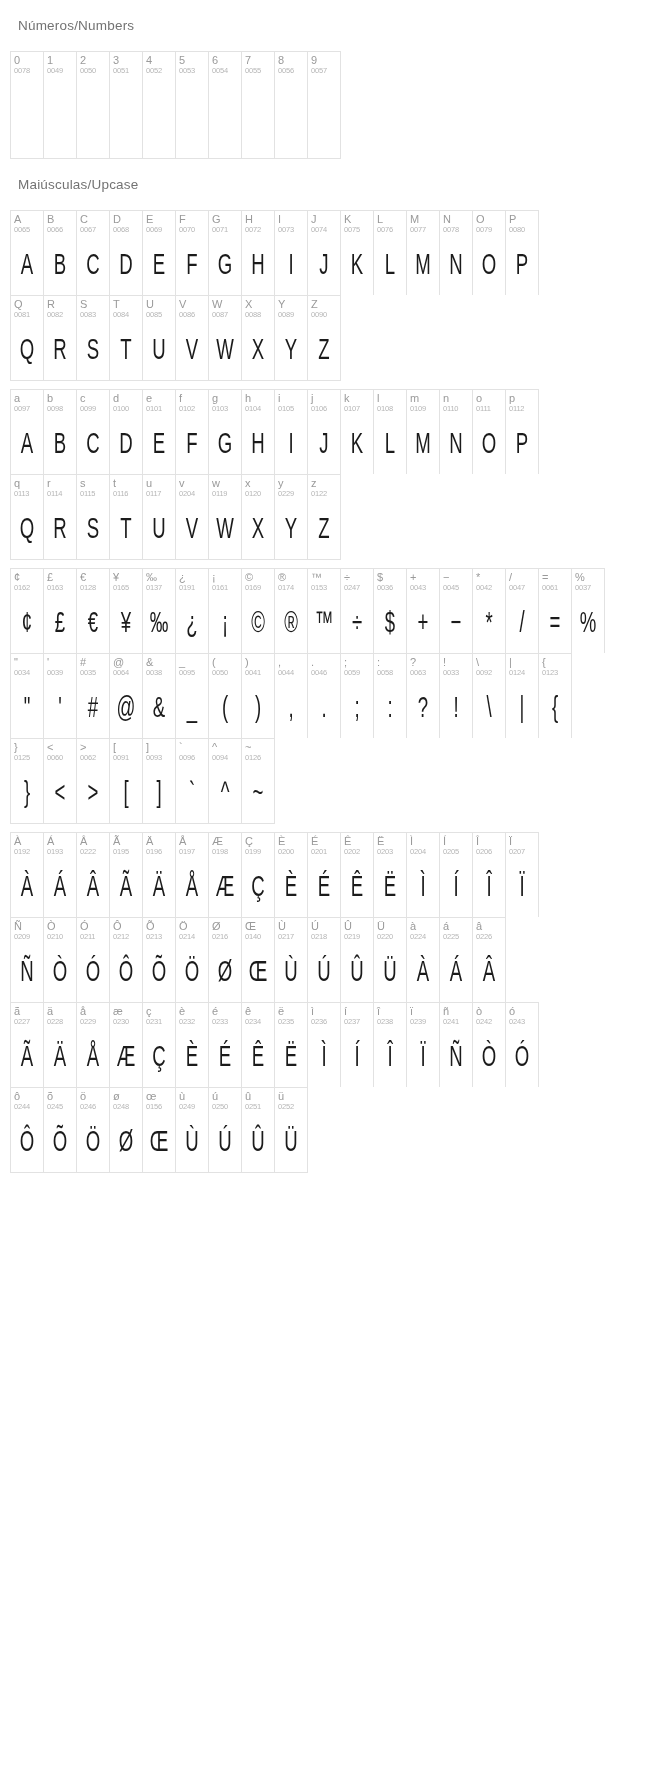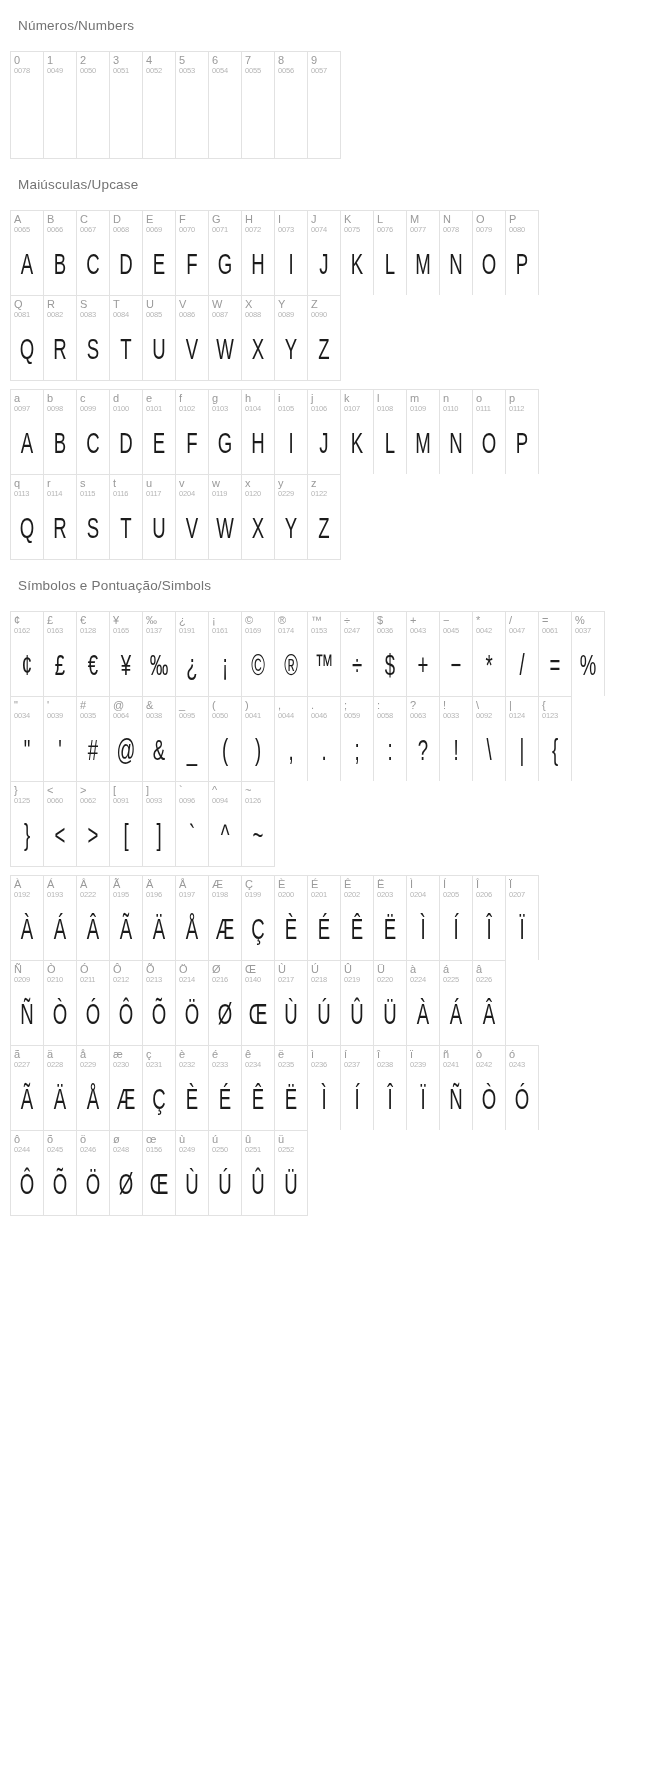--- a/index.html
+++ b/index.html
@@ -672,21 +672,20 @@
               <span class="code">0122</span>
             </div>
             <div class="big">
               <span>Z</span>
             </div>
           </div>
         </div>
       </div>
     </div>
     <div class="section">
-      <div class="section-title">Símbolos e Pontuação/Simbols</div>
       <div class="rows">
         <div class="glyph-row">
           <div class="cell">
             <div class="meta">
               <span class="ch">¢</span>
               <span class="code">0162</span>
             </div>
             <div class="big">
               <span>¢</span>
             </div>

